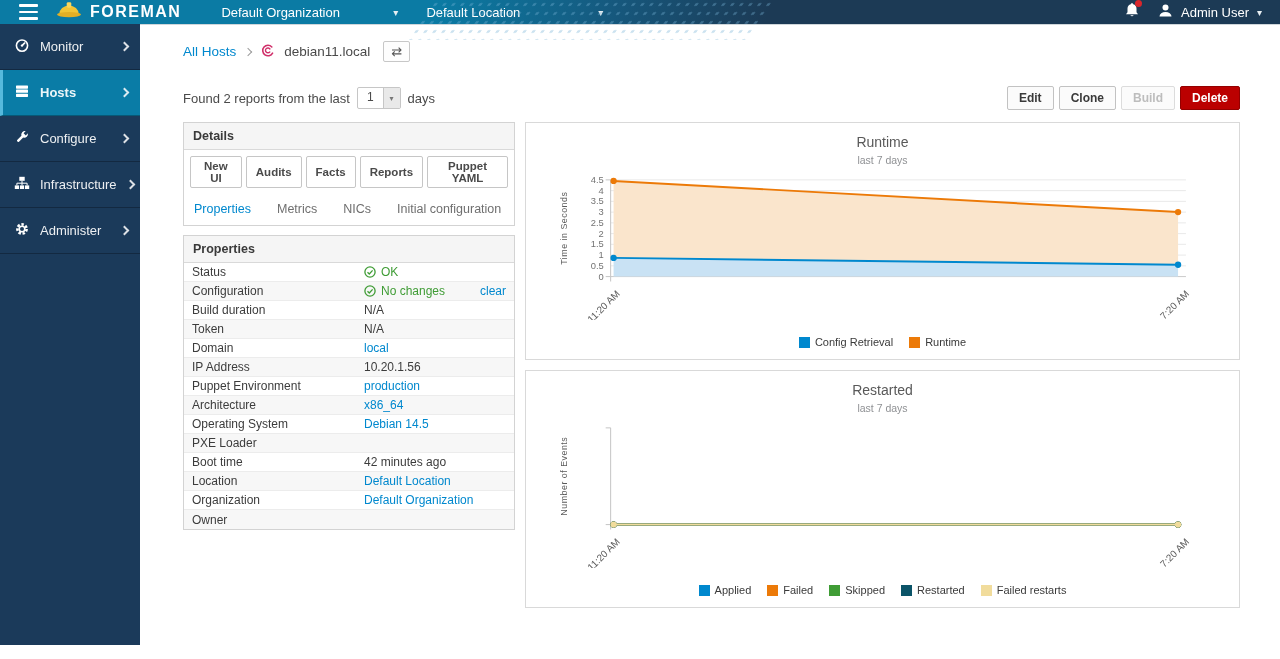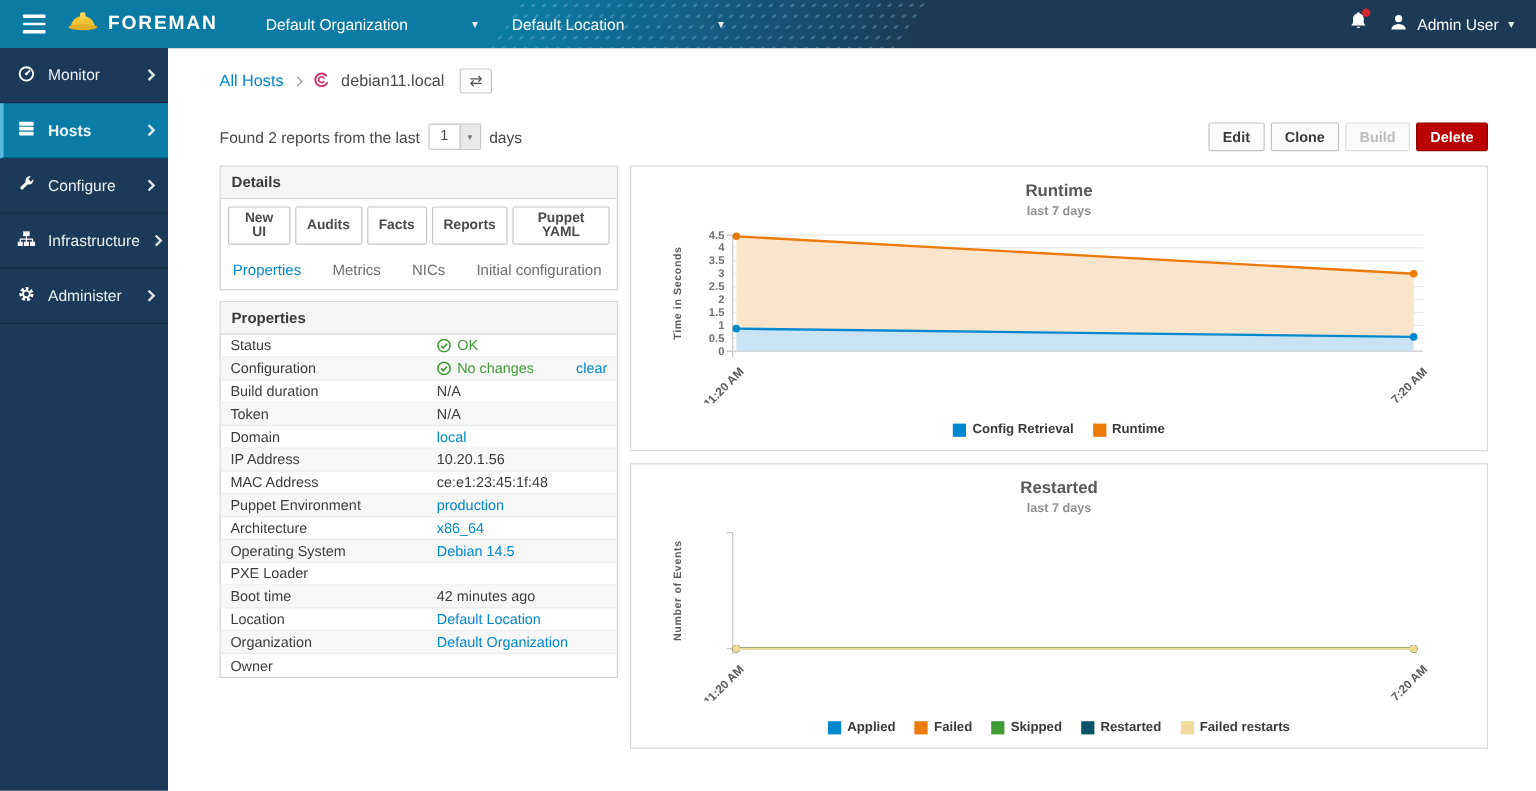--- a/index.html
+++ b/index.html
@@ -1,20 +1,20 @@
 <!DOCTYPE html>
 <html><head>
 <meta charset="utf-8">
 <style>
   * { margin:0; padding:0; box-sizing:border-box; }
   html,body { width:1280px; height:659px; overflow:hidden;
     font-family:"Liberation Sans", sans-serif; background:#fff; }
 
   
-  .navbar { position:relative; height:40px; display:flex; align-items:center;
+  .navbar { position:relative; height:24px; display:flex; align-items:center;
     background:linear-gradient(104deg,#0b7ba4 0%,#0b7ba4 34%,#16587d 48%,#1c3a55 60%,#1c3a55 100%);
     color:#fff; z-index:5; }
   .navbar .dots { position:absolute; left:420px; top:0; width:340px; height:40px;
     background-image:radial-gradient(circle, rgba(120,180,215,.38) 1.5px, transparent 1.7px);
     background-size:9px 9px; transform:skewX(-35deg); pointer-events:none; }
   .hamburger { width:56px; display:flex; flex-direction:column; gap:4px; align-items:center; cursor:pointer; }
   .hamburger i { display:block; width:19px; height:2.5px; background:#fff; border-radius:1px; }
   .brand { display:flex; align-items:center; gap:8px; margin-right:26px; }
   .brand-name { font-weight:bold; font-size:16px; letter-spacing:1.5px; }
   .nav-select { display:flex; align-items:center; gap:8px; font-size:13px;
@@ -78,21 +78,21 @@
   .prow { display:flex; font-size:12px; color:#3c3c3c; border-bottom:1px solid #ececec; min-height:19px;
     align-items:center; }
   .prow:nth-child(even) { background:#f7f7f7; }
   .prow:last-child { border-bottom:none; }
   .plabel { width:172px; flex-shrink:0; padding:2px 8px; }
   .pvalue { flex:1; padding:2px 8px; display:flex; align-items:center; gap:5px; }
   .pvalue .green { color:#3f9c35; }
   .clear-link { margin-left:auto; font-size:12px; }
 
   
-  .chart-panel { border:1px solid #d9d9d9; background:#fff; padding:11px 14px 8px; height:238px;font-weight:bold; }
+  .chart-panel { border:1px solid #d9d9d9; background:#fff; padding:11px 14px 8px; height:238px; }
   .chart-title { text-align:center; font-size:14px; color:#595959; }
   .chart-subtitle { text-align:center; font-size:10.5px; color:#8f9194; margin-top:4px; }
   .chart-canvas { display:block; width:100%; height:150px; margin-top:4px; }
   .chart-legend { display:flex; justify-content:center; gap:16px; font-size:11px; color:#3a3a3a;
     margin-top:16px; }
   .legend-item { display:flex; align-items:center; gap:5px; }
   .legend-item .sw { width:11px; height:11px; display:inline-block; }
 </style>
 </head>
 <body>
@@ -279,24 +279,20 @@
               </div>
               <div class="prow">
                 <div class="plabel">Domain</div>
                 <div class="pvalue">
                   <a class="link">local</a>
                 </div>
               </div>
               <div class="prow">
                 <div class="plabel">IP Address</div>
                 <div class="pvalue">10.20.1.56</div>
-              </div>
-              <div class="prow">
-                <div class="plabel">MAC Address</div>
-                <div class="pvalue">ce:e1:23:45:1f:48</div>
               </div>
               <div class="prow">
                 <div class="plabel">Puppet Environment</div>
                 <div class="pvalue">
                   <a class="link">production</a>
                 </div>
               </div>
               <div class="prow">
                 <div class="plabel">Architecture</div>
                 <div class="pvalue">

